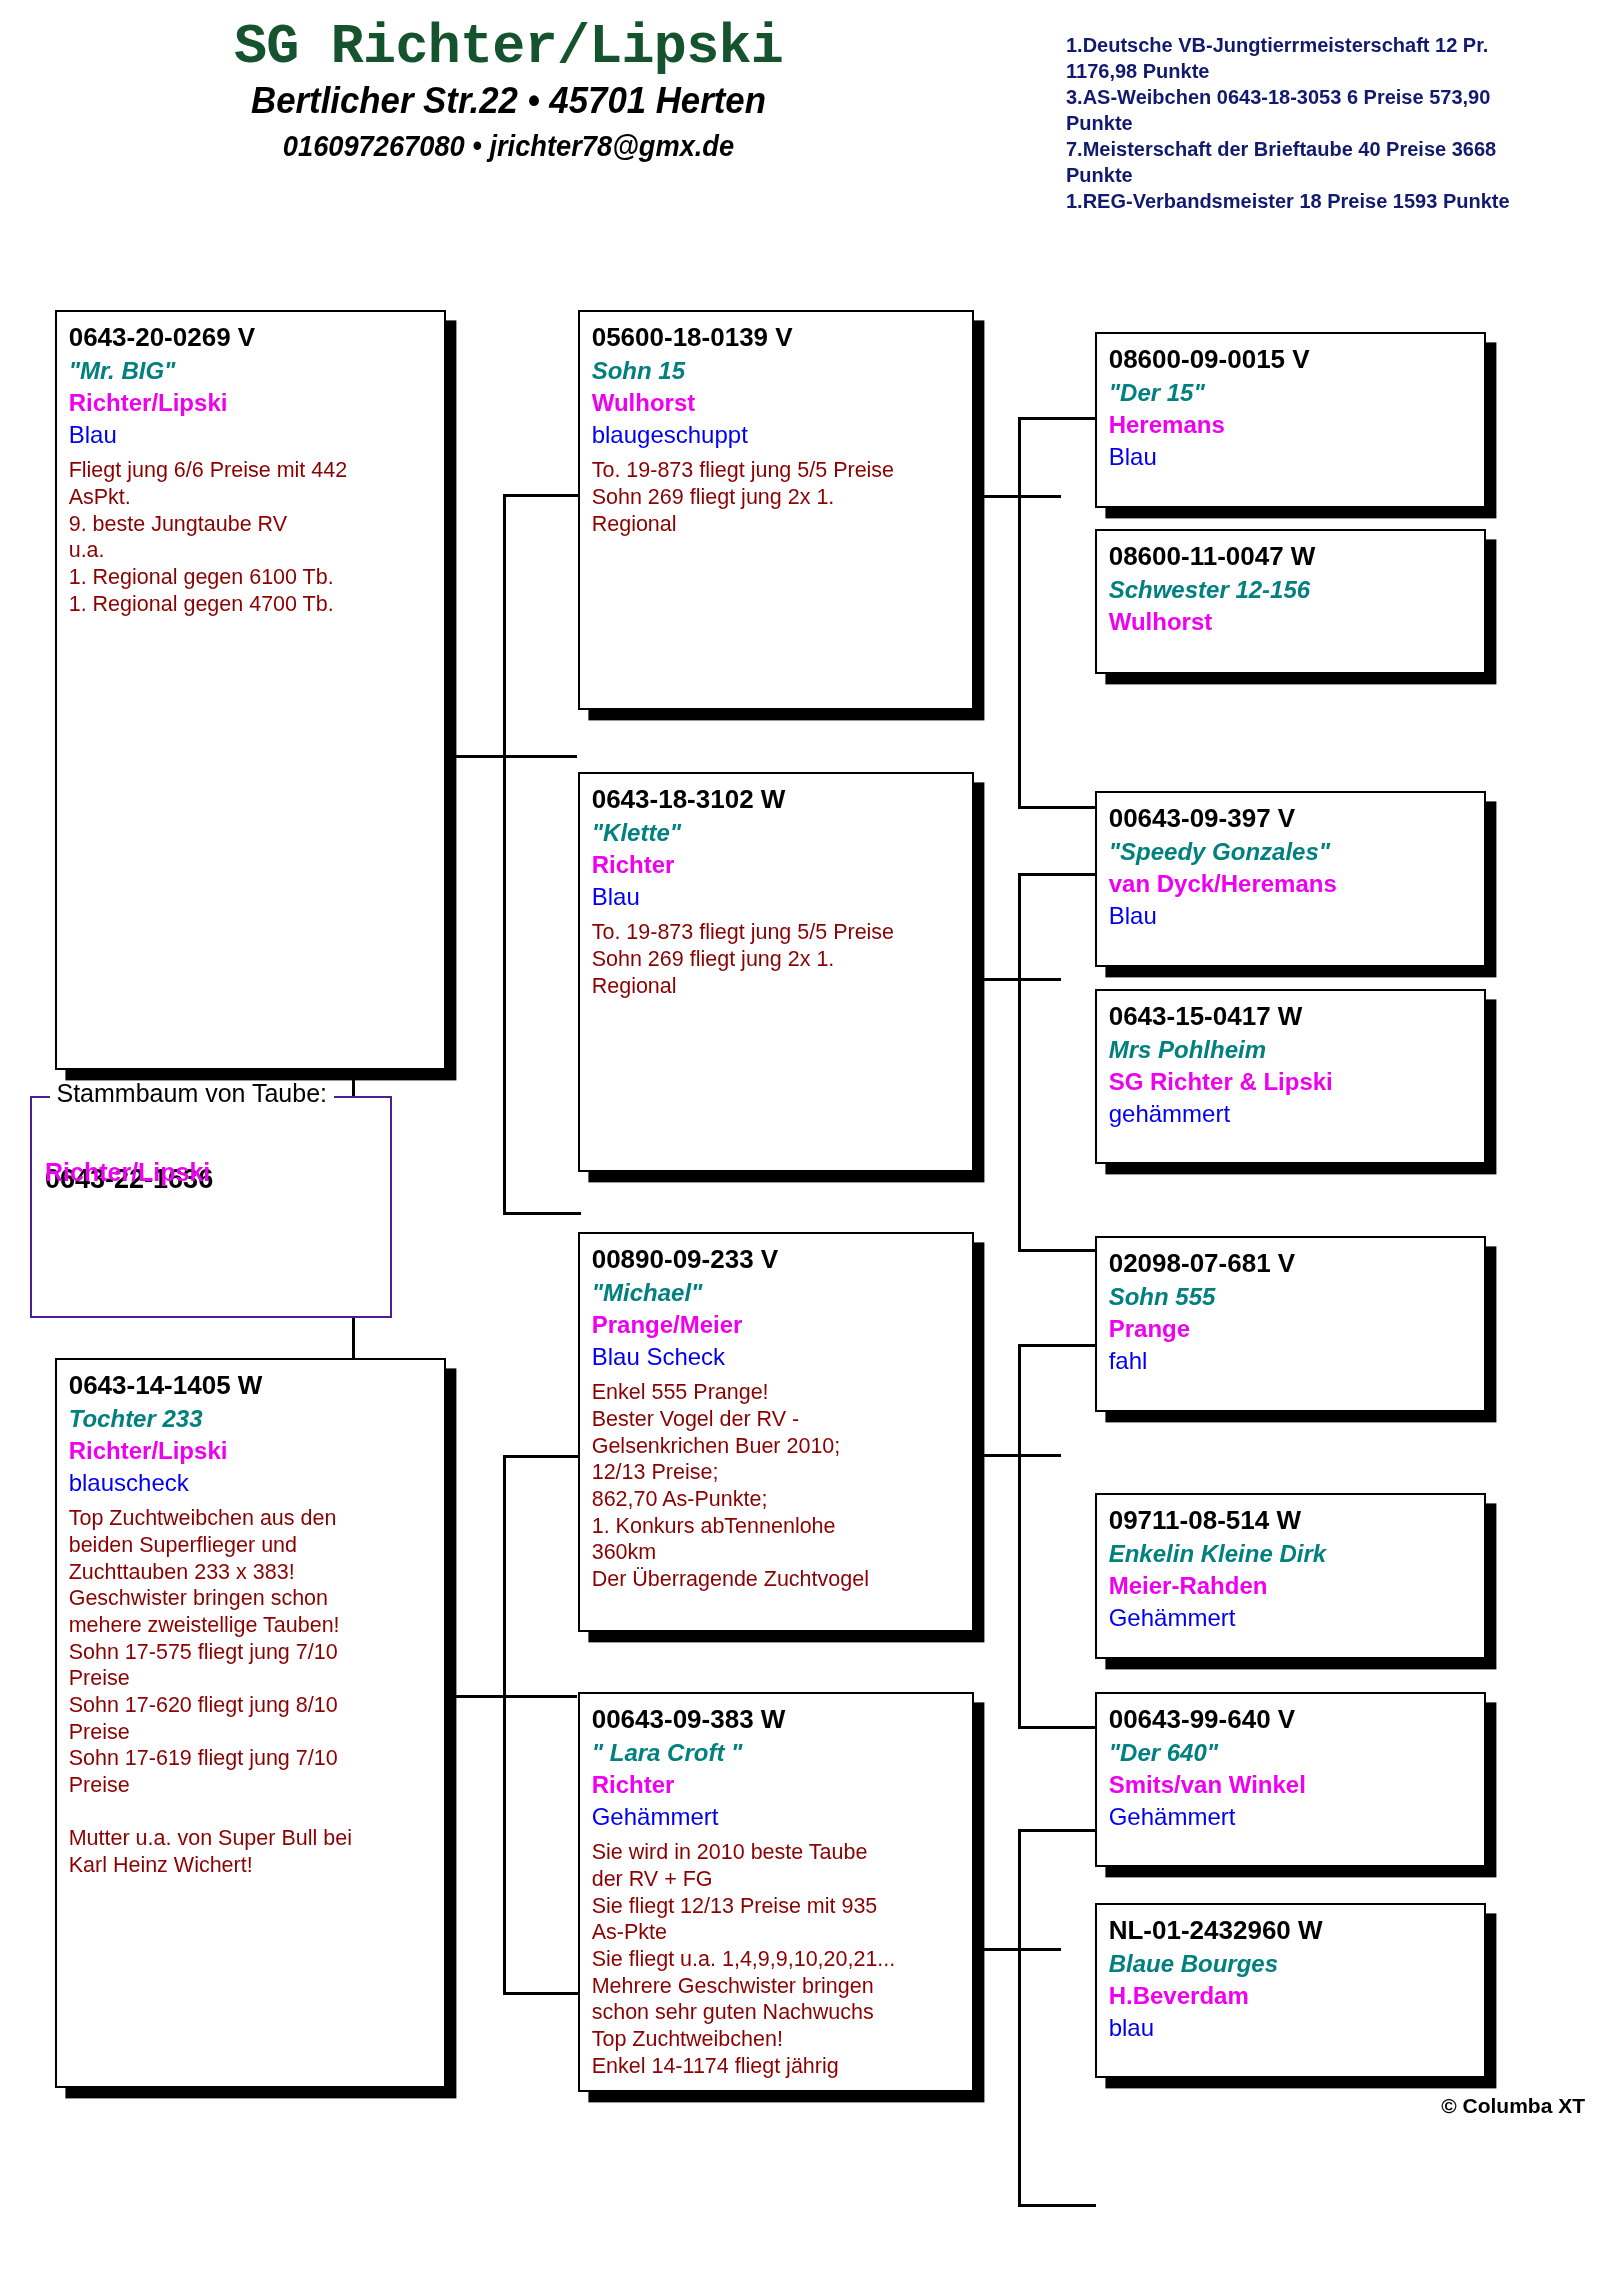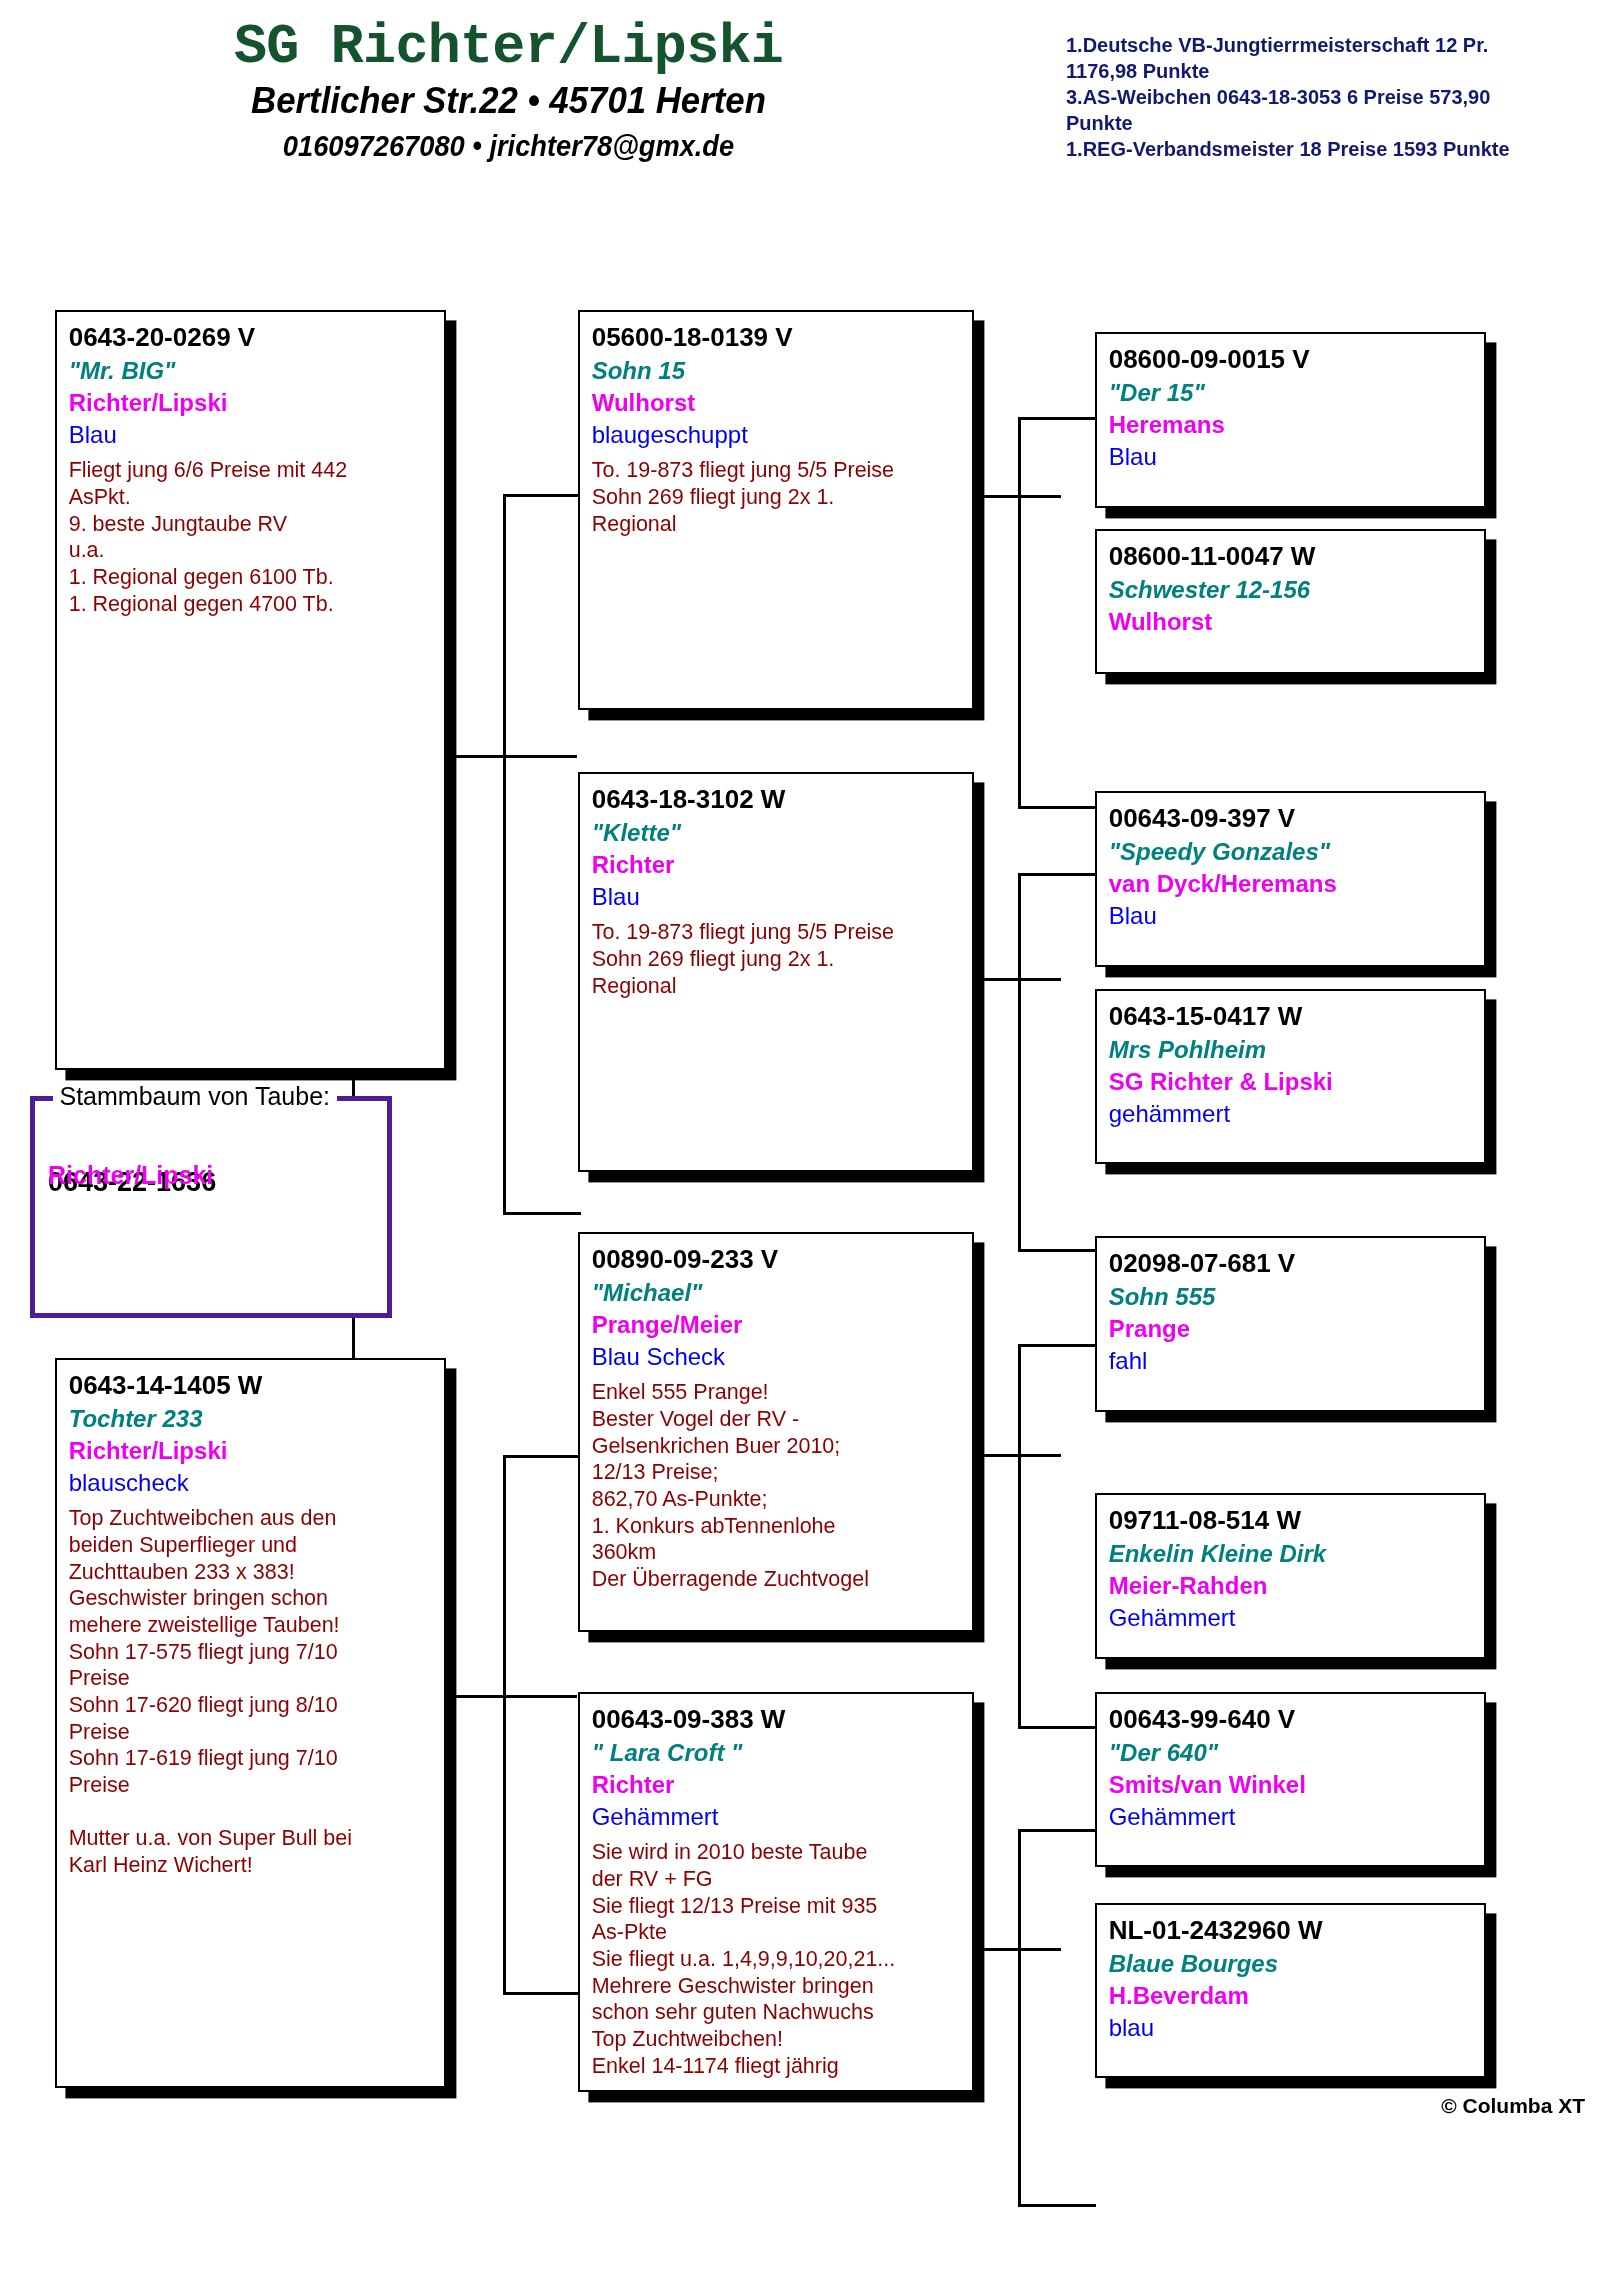--- a/index.html
+++ b/index.html
@@ -57,21 +57,21 @@
     font-size:24px;color:#0000f0;line-height:1.34;white-space:nowrap;
   }
   .pbox .notes{
     font-size:21.5px;color:#8b0000;line-height:1.24;margin-top:6px;
     white-space:pre-line;
   }
 
   
   #subject-box{
     left:30px;top:1096px;width:362px;height:222px;
-    border:5px solid #4c1d95;box-sizing:border-box;background:#fff;
+    border:2px solid #4c1d95;box-sizing:border-box;background:#fff;
   }
   #subject-legend{
     position:absolute;left:18px;top:-17px;background:#fff;padding:0 6.5px;
     font-size:25px;color:#000;line-height:1;white-space:nowrap;
   }
   #subject-ring{
     position:absolute;left:13px;top:22px;
     font-size:27px;font-weight:bold;color:#000;white-space:nowrap;margin-top:44px;
   }
   #subject-breeder{
@@ -95,20 +95,21 @@
 
 <div class="abs" id="header-block">
   <div id="kennel-title">SG Richter/Lipski</div>
   <div id="kennel-address">Bertlicher Str.22 • 45701 Herten</div>
   <div id="kennel-contact">016097267080 • jrichter78@gmx.de</div>
 </div>
 
 <div class="abs" id="achievements">
   <div>1.Deutsche VB-Jungtierrmeisterschaft 12 Pr. 1176,98 Punkte</div>
   <div>3.AS-Weibchen 0643-18-3053 6 Preise 573,90 Punkte</div>
+  <div>7.Meisterschaft der Brieftaube 40 Preise 3668 Punkte</div>
   <div>1.REG-Verbandsmeister 18 Preise 1593 Punkte</div>
 </div>
 
 <div class="abs conn conn-h" style="left:447px;top:755px;width:130px;"></div>
 <div class="abs conn conn-v" style="left:503px;top:494px;height:721px;"></div>
 <div class="abs conn conn-h" style="left:503px;top:494px;width:78px;"></div>
 <div class="abs conn conn-h" style="left:503px;top:1212px;width:78px;"></div>
 
 <div class="abs conn conn-h" style="left:963px;top:495px;width:98px;"></div>
 <div class="abs conn conn-v" style="left:1018px;top:417px;height:391px;"></div>

